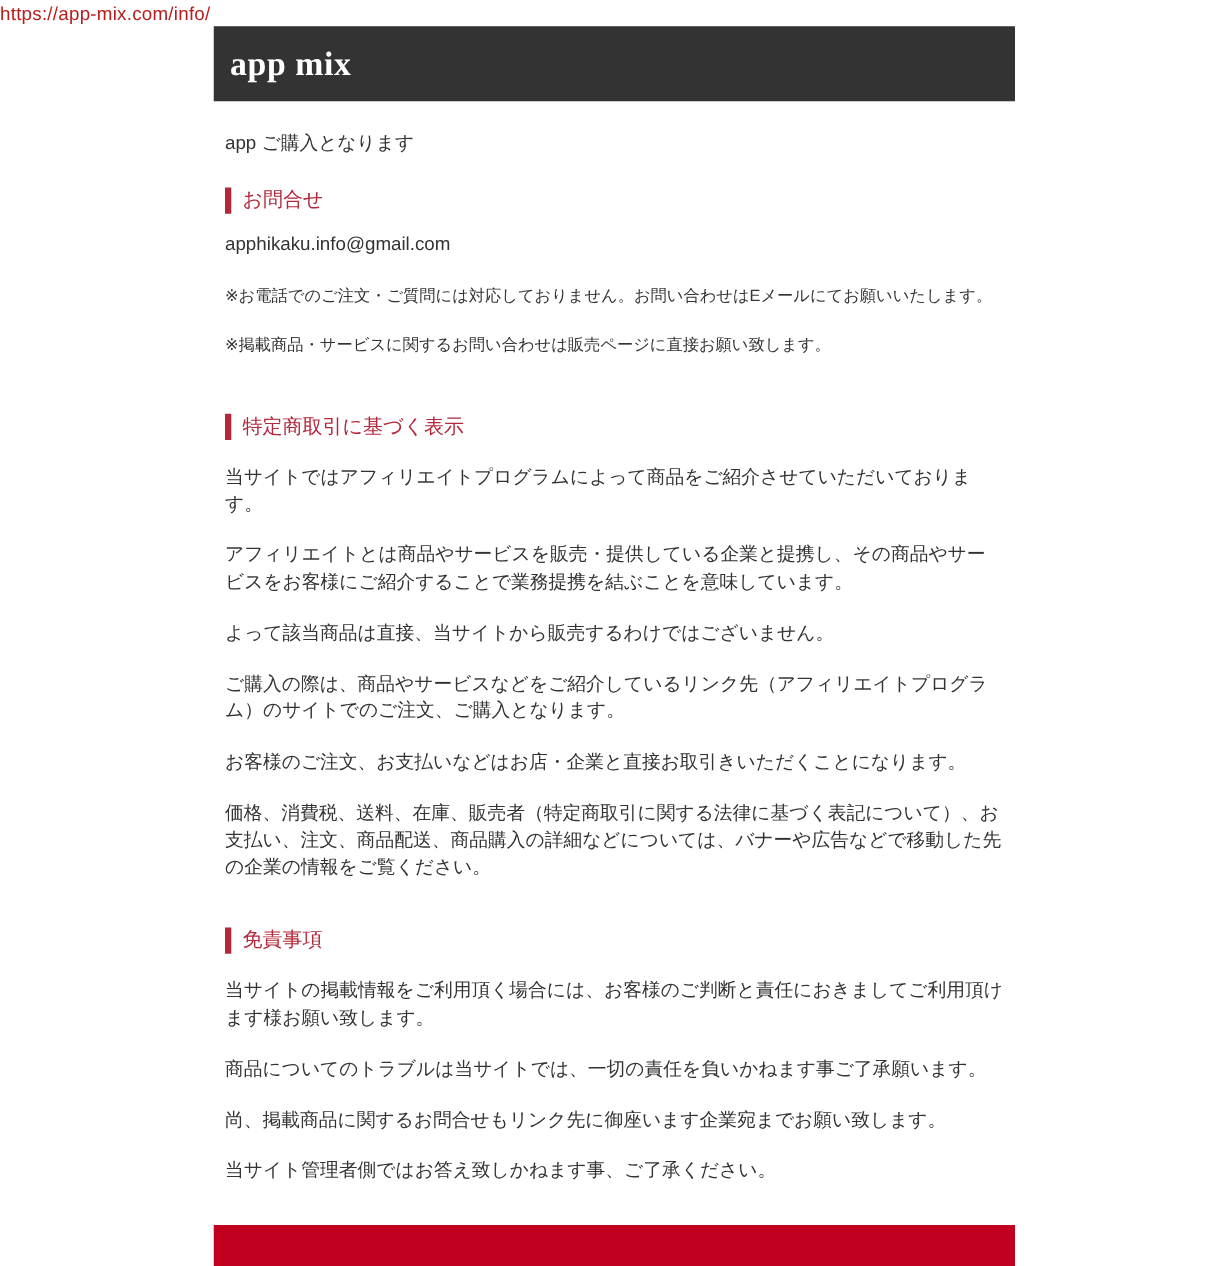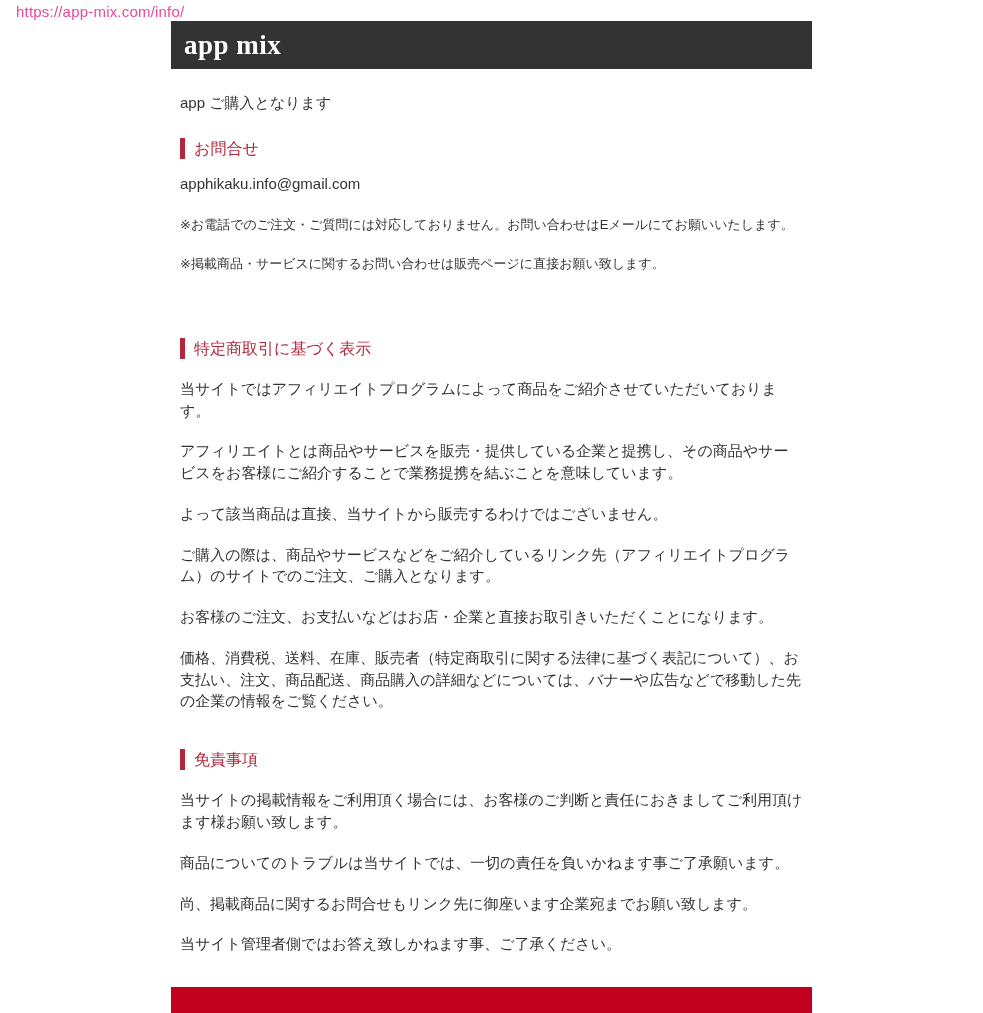--- a/index.html
+++ b/index.html
@@ -12,32 +12,32 @@
   html, body {
     margin: 0; padding: 0;
     width: 983px; height: 1013px;
     background: #ffffff;
     font-family: "Liberation Sans", "DejaVu Sans", sans-serif;
     color: var(--body-text);
     overflow: hidden;
   }
   .url-label {
     position: absolute;
-    top: 3px; left: 16px;
+    top: 3px; left: 0;
     font-size: 15px;
-    color: #ec4899;
+    color: #b91c1c;
     letter-spacing: 0.2px;
   }
   .page {
     width: 641px;
     margin: 21px 0 0 171px;
   }
   .site-header {
     background: var(--header-bg);
-    height: 48px;
+    height: 60px;
     display: flex;
     align-items: center;
     padding-left: 13px;
   }
   .logo {
     font-family: "Liberation Serif", "DejaVu Serif", serif;
     font-weight: bold;
     font-size: 27px;
     color: #ffffff;
     letter-spacing: 0.5px;
@@ -54,21 +54,21 @@
   .section-heading {
     margin: 24px 0 14px 0;
     border-left: 5px solid var(--accent-red);
     padding: 1px 0 1px 9px;
     color: var(--accent-red);
     font-weight: normal;
     font-size: 16px;
     line-height: 1.2;
   }
   .section-heading.spaced {
-    margin-top: 64px;
+    margin-top: 45px;
   }
   .section-heading.spaced-sm {
     margin-top: 37px;
   }
   .email {
     margin: 14px 0 0 0;
   }
   .note {
     margin: 20px 0 0 0;
     font-size: 13px;

